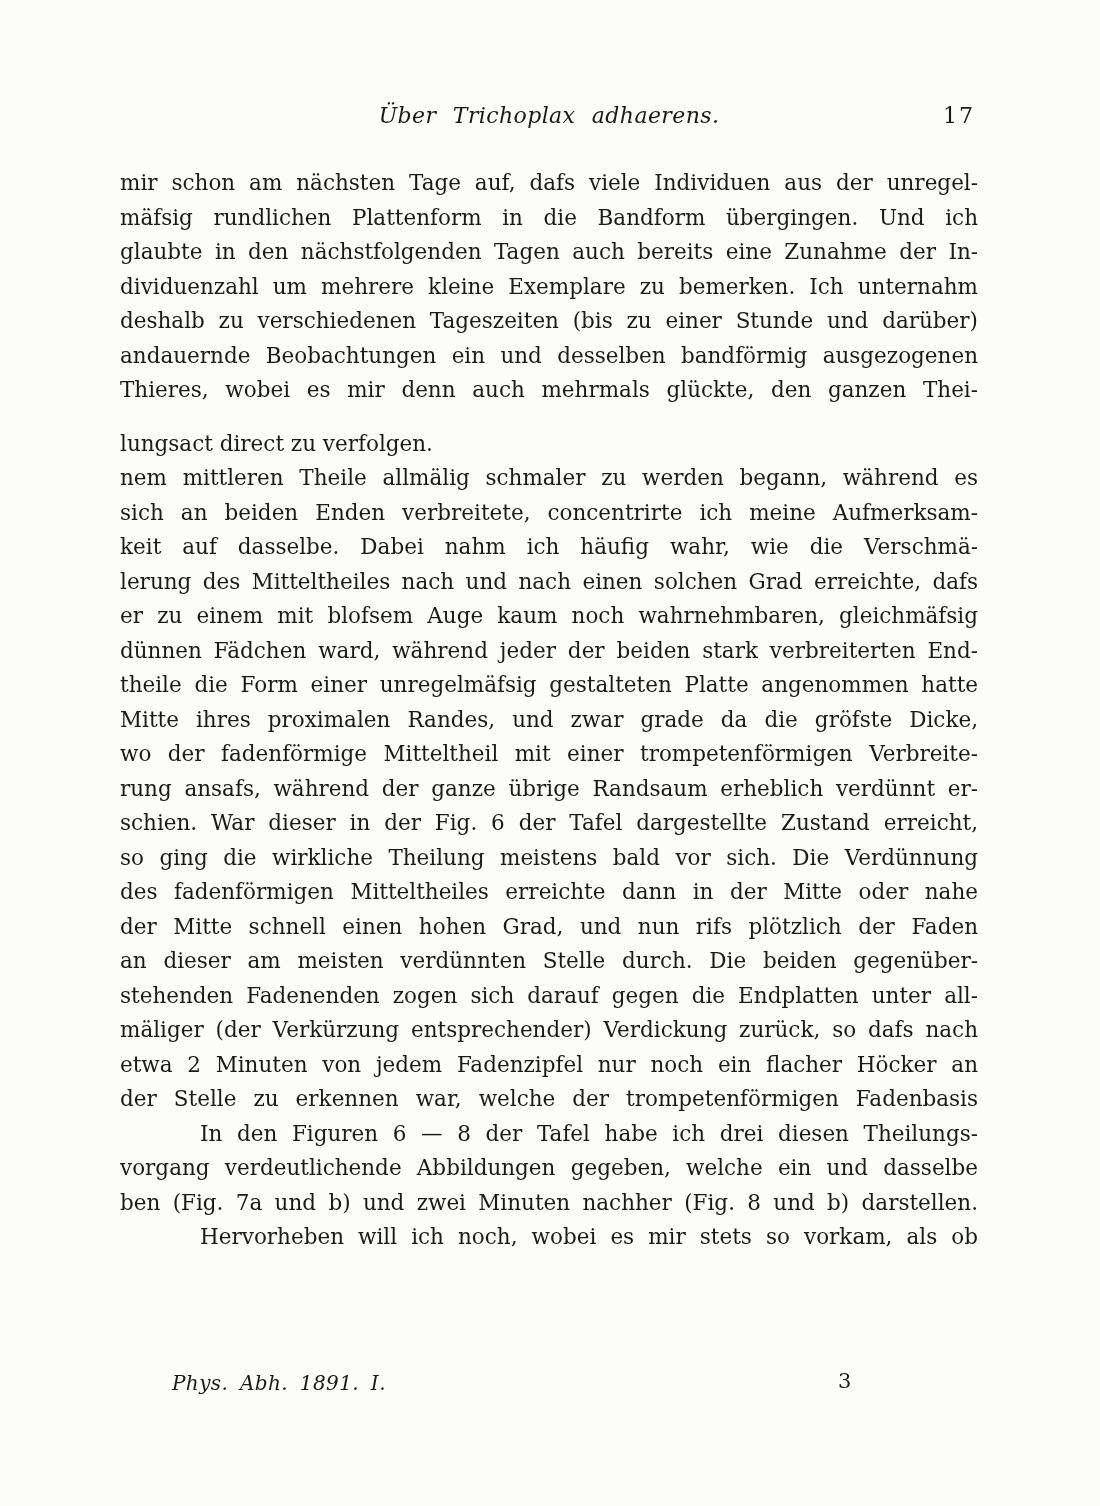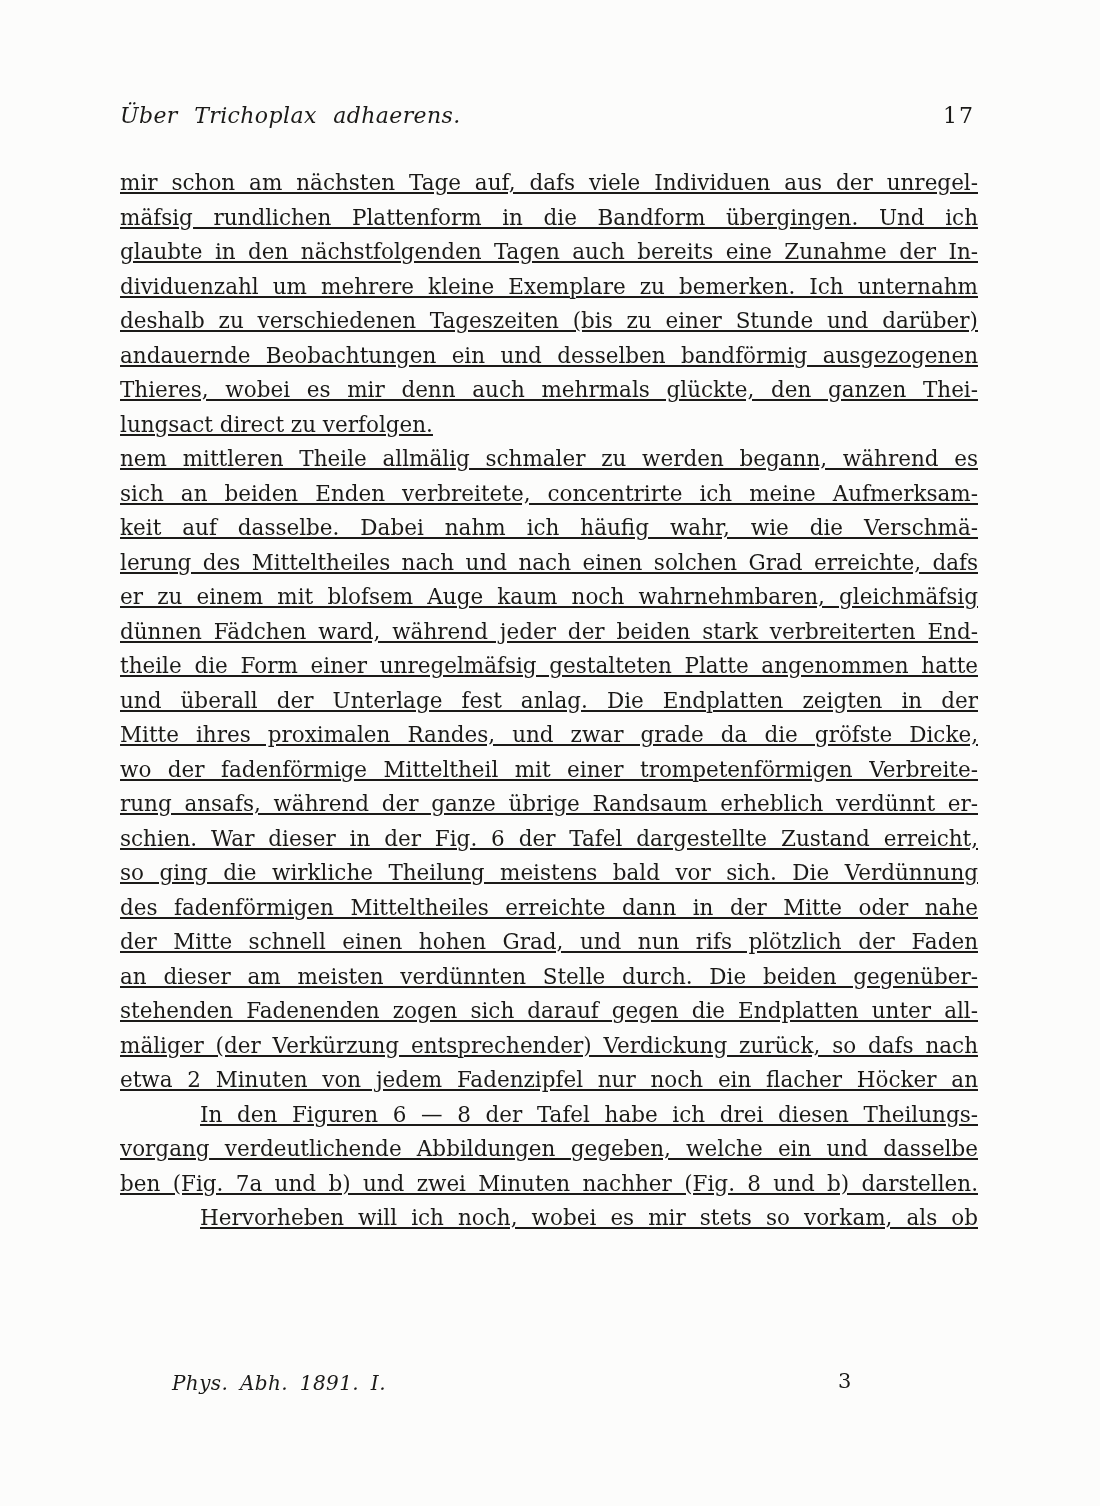--- a/index.html
+++ b/index.html
@@ -15,20 +15,21 @@
   .page-header {
     position: absolute;
     left: 120px;
     top: 103px;
     width: 858px;
     height: 38px;
   }
   .running-title {
     position: absolute;
     left: 0; right: 0;
+    text-align: center;
     font-style: italic;
     font-size: 22px;
     word-spacing: 9px;
     letter-spacing: 0.4px;
   }
   .folio {
     position: absolute;
     right: 3px;
     top: 0;
     font-size: 22px;
@@ -42,23 +43,22 @@
     width: 858px;
     font-size: 21.5px;
     line-height: 34.5px;
     text-justify: inter-word;
   }
   .ln {
     height: 34.5px;
     overflow: hidden;
     text-align: justify;
     text-align-last: justify;
-    text-decoration: underline;
   }
-  .ln.end { text-align-last: left; }
+  .ln.end { text-align-last: left; margin-top: 19px; }
   .ln.ind { text-indent: 80px; }
   .footer-imprint {
     position: absolute;
     left: 172px;
     top: 1371px;
     font-style: italic;
     font-size: 20px;
     word-spacing: 5px;
     letter-spacing: 0.4px;
   }
@@ -86,32 +86,32 @@
   <div class="ln">andauernde Beobachtungen ein und desselben bandförmig ausgezogenen</div>
   <div class="ln">Thieres, wobei es mir denn auch mehrmals glückte, den ganzen Thei-</div>
   <div class="ln end">lungsact direct zu verfolgen.</div>
   <div class="ln">nem mittleren Theile allmälig schmaler zu werden begann, während es</div>
   <div class="ln">sich an beiden Enden verbreitete, concentrirte ich meine Aufmerksam-</div>
   <div class="ln">keit auf dasselbe. Dabei nahm ich häufig wahr, wie die Verschmä-</div>
   <div class="ln">lerung des Mitteltheiles nach und nach einen solchen Grad erreichte, dafs</div>
   <div class="ln">er zu einem mit blofsem Auge kaum noch wahrnehmbaren, gleichmäfsig</div>
   <div class="ln">dünnen Fädchen ward, während jeder der beiden stark verbreiterten End-</div>
   <div class="ln">theile die Form einer unregelmäfsig gestalteten Platte angenommen hatte</div>
-  <div class="ln">und überall der Unterlage fest anlag. Die Endplatten zeigten in der</div>
   <div class="ln">Mitte ihres proximalen Randes, und zwar grade da die gröfste Dicke,</div>
   <div class="ln">wo der fadenförmige Mitteltheil mit einer trompetenförmigen Verbreite-</div>
   <div class="ln">rung ansafs, während der ganze übrige Randsaum erheblich verdünnt er-</div>
   <div class="ln">schien. War dieser in der Fig. 6 der Tafel dargestellte Zustand erreicht,</div>
   <div class="ln">so ging die wirkliche Theilung meistens bald vor sich. Die Verdünnung</div>
   <div class="ln">des fadenförmigen Mitteltheiles erreichte dann in der Mitte oder nahe</div>
   <div class="ln">der Mitte schnell einen hohen Grad, und nun rifs plötzlich der Faden</div>
   <div class="ln">an dieser am meisten verdünnten Stelle durch. Die beiden gegenüber-</div>
   <div class="ln">stehenden Fadenenden zogen sich darauf gegen die Endplatten unter all-</div>
   <div class="ln">mäliger (der Verkürzung entsprechender) Verdickung zurück, so dafs nach</div>
   <div class="ln">etwa 2 Minuten von jedem Fadenzipfel nur noch ein flacher Höcker an</div>
+  <div class="ln">der Stelle zu erkennen war, welche der trompetenförmigen Fadenbasis</div>
   <div class="ln ind">In den Figuren 6 — 8 der Tafel habe ich drei diesen Theilungs-</div>
   <div class="ln">vorgang verdeutlichende Abbildungen gegeben, welche ein und dasselbe</div>
   <div class="ln">ben (Fig. 7a und b) und zwei Minuten nachher (Fig. 8 und b) darstellen.</div>
   <div class="ln ind">Hervorheben will ich noch, wobei es mir stets so vorkam, als ob</div>
 </div>
 
 <div class="footer-imprint">Phys. Abh. 1891. I.</div>
 <div class="footer-sig">3</div>
 
 </body></html>

